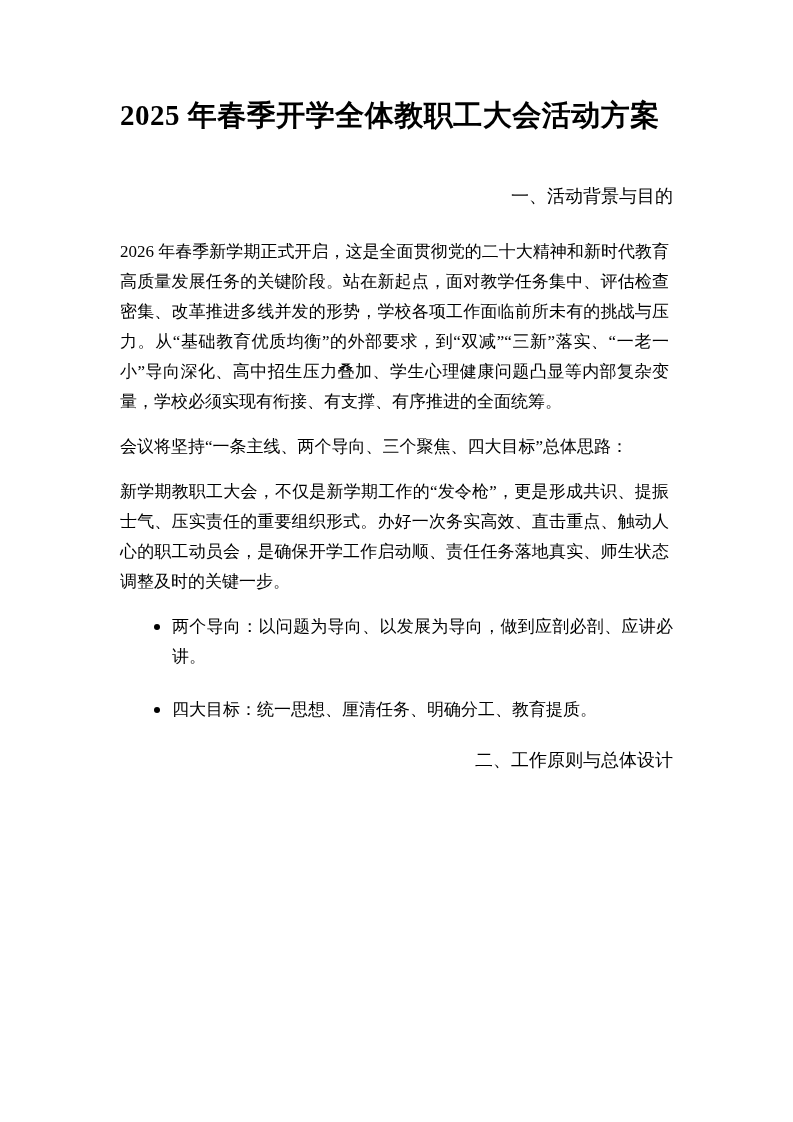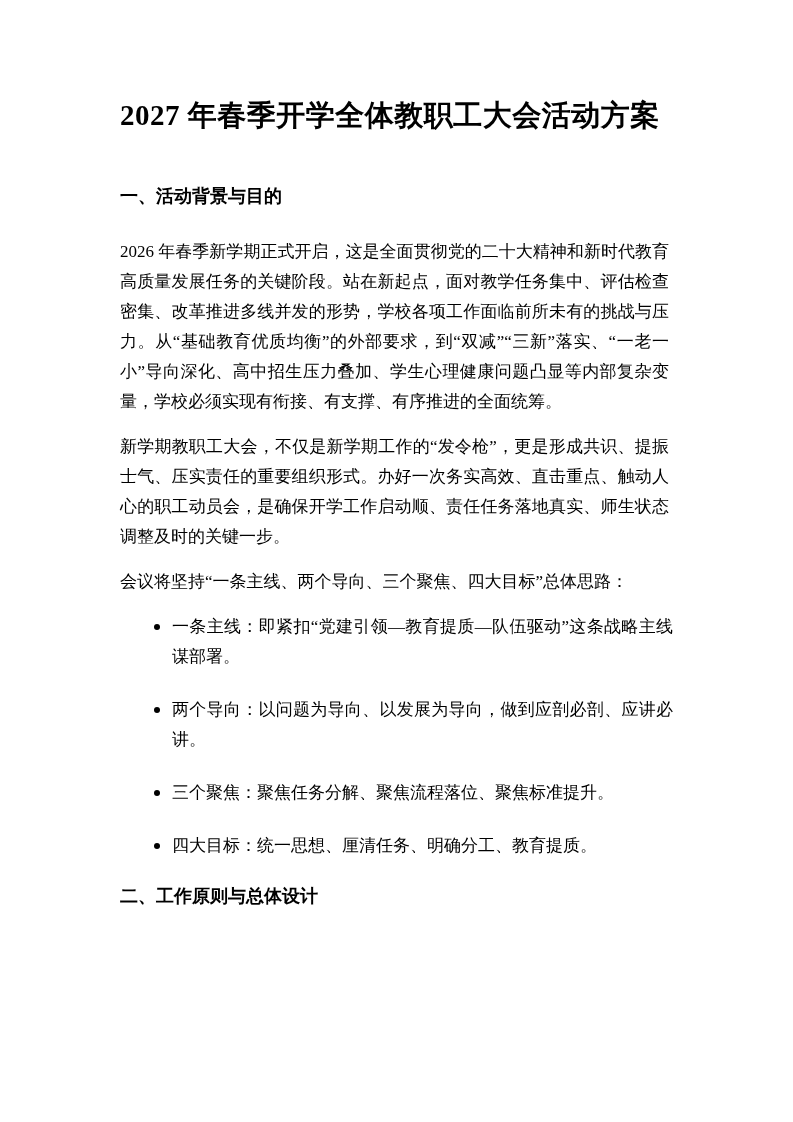--- a/index.html
+++ b/index.html
@@ -23,23 +23,24 @@
   }
   .doc-title {
     font-size: 29px;
     font-weight: bold;
     line-height: 1.35;
     margin: 0 0 50px 0;
     letter-spacing: 0.5px;
   }
   .section-heading {
     font-size: 18px;
-    font-weight: bold;
+    font-weight: normal;
     line-height: 1.3;
     margin: 0 0 28px 0;
+    text-align: right;
   }
   .section-heading.second {
     margin: 24px 0 16px 0;
   }
   p.body-para {
     font-size: 17px;
     line-height: 30px;
     text-align: justify;
     margin: 0 4px 15px 0;
   }
@@ -64,42 +65,34 @@
     height: 6px;
     border-radius: 50%;
     background: #000000;
   }
 </style>
 </head>
 <body>
 
 <div class="page">
 
-  <h1 class="doc-title">2027 年春季开学全体教职工大会活动方案</h1>
+  <h1 class="doc-title">2025 年春季开学全体教职工大会活动方案</h1>
 
   <h2 class="section-heading">一、活动背景与目的</h2>
 
   <p class="body-para">2026 年春季新学期正式开启，这是全面贯彻党的二十大精神和新时代教育高质量发展任务的关键阶段。站在新起点，面对教学任务集中、评估检查密集、改革推进多线并发的形势，学校各项工作面临前所未有的挑战与压力。从“基础教育优质均衡”的外部要求，到“双减”“三新”落实、“一老一小”导向深化、高中招生压力叠加、学生心理健康问题凸显等内部复杂变量，学校必须实现有衔接、有支撑、有序推进的全面统筹。</p>
 
+  <p class="body-para">会议将坚持“一条主线、两个导向、三个聚焦、四大目标”总体思路：</p>
+
   <p class="body-para">新学期教职工大会，不仅是新学期工作的“发令枪”，更是形成共识、提振士气、压实责任的重要组织形式。办好一次务实高效、直击重点、触动人心的职工动员会，是确保开学工作启动顺、责任任务落地真实、师生状态调整及时的关键一步。</p>
-
-  <p class="body-para">会议将坚持“一条主线、两个导向、三个聚焦、四大目标”总体思路：</p>
 
   <ul class="bullet-list">
     <li>
       <span class="bullet-dot"></span>
-      <span>一条主线：即紧扣“党建引领—教育提质—队伍驱动”这条战略主线谋部署。</span>
-    </li>
-    <li>
-      <span class="bullet-dot"></span>
       <span>两个导向：以问题为导向、以发展为导向，做到应剖必剖、应讲必讲。</span>
-    </li>
-    <li>
-      <span class="bullet-dot"></span>
-      <span>三个聚焦：聚焦任务分解、聚焦流程落位、聚焦标准提升。</span>
     </li>
     <li>
       <span class="bullet-dot"></span>
       <span>四大目标：统一思想、厘清任务、明确分工、教育提质。</span>
     </li>
   </ul>
 
   <h2 class="section-heading second">二、工作原则与总体设计</h2>
 
 </div>

